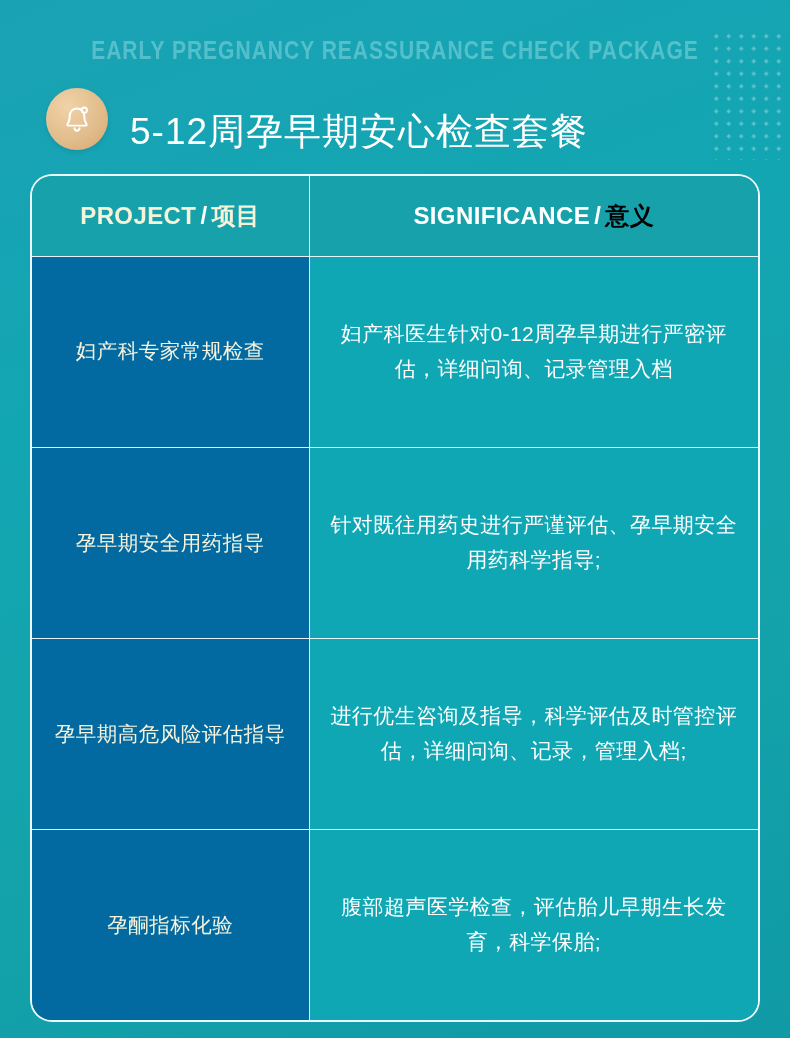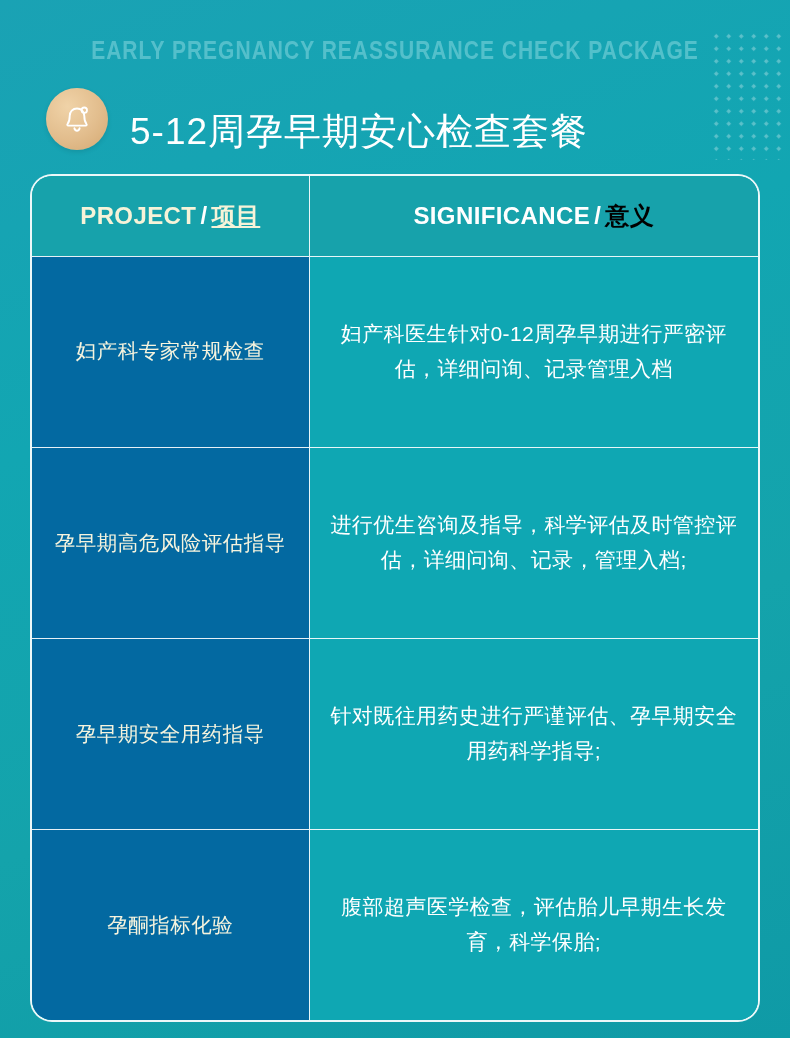--- a/index.html
+++ b/index.html
@@ -105,21 +105,21 @@
     font-size:24px;
     font-weight:bold;
     letter-spacing:0.4px;
     height:80px;
     padding:4px 10px;
   }
   th.head .en { color:#ffffff; }
   th.head .cn { color:#000000; }
   th.head .sep { color:#ffffff; padding:0 4px; }
   th.head.left-head .en { color:#f6f3d8; }
-  th.head.left-head .cn { color:#f6f3d8;text-decoration:underline; }
+  th.head.left-head .cn { color:#f6f3d8; }
 
   
   td.proj {
     background:#0369a1;
     text-align:center;
     font-size:20.5px;
     color:#f6f4de;
     letter-spacing:0.5px;
     line-height:1.5;
   }
@@ -168,26 +168,26 @@
         <th class="head">
           <span class="en">SIGNIFICANCE</span><span class="sep">/</span><span class="cn">意义</span>
         </th>
       </tr>
 
       <tr>
         <td class="proj">妇产科专家常规检查</td>
         <td class="sig">妇产科医生针对0-12周孕早期进行严密评估，详细问询、记录管理入档</td>
       </tr>
       <tr>
+        <td class="proj">孕早期安全用药指导</td>
+        <td class="sig">针对既往用药史进行严谨评估、孕早期安全用药科学指导;</td>
+      </tr>
+      <tr>
         <td class="proj">孕早期高危风险评估指导</td>
         <td class="sig">进行优生咨询及指导，科学评估及时管控评估，详细问询、记录，管理入档;</td>
-      </tr>
-      <tr>
-        <td class="proj">孕早期安全用药指导</td>
-        <td class="sig">针对既往用药史进行严谨评估、孕早期安全用药科学指导;</td>
       </tr>
       <tr>
         <td class="proj">孕酮指标化验</td>
         <td class="sig">腹部超声医学检查，评估胎儿早期生长发育，科学保胎;</td>
       </tr>
     </tbody>
   </table>
 </div>
 
 </body></html>

